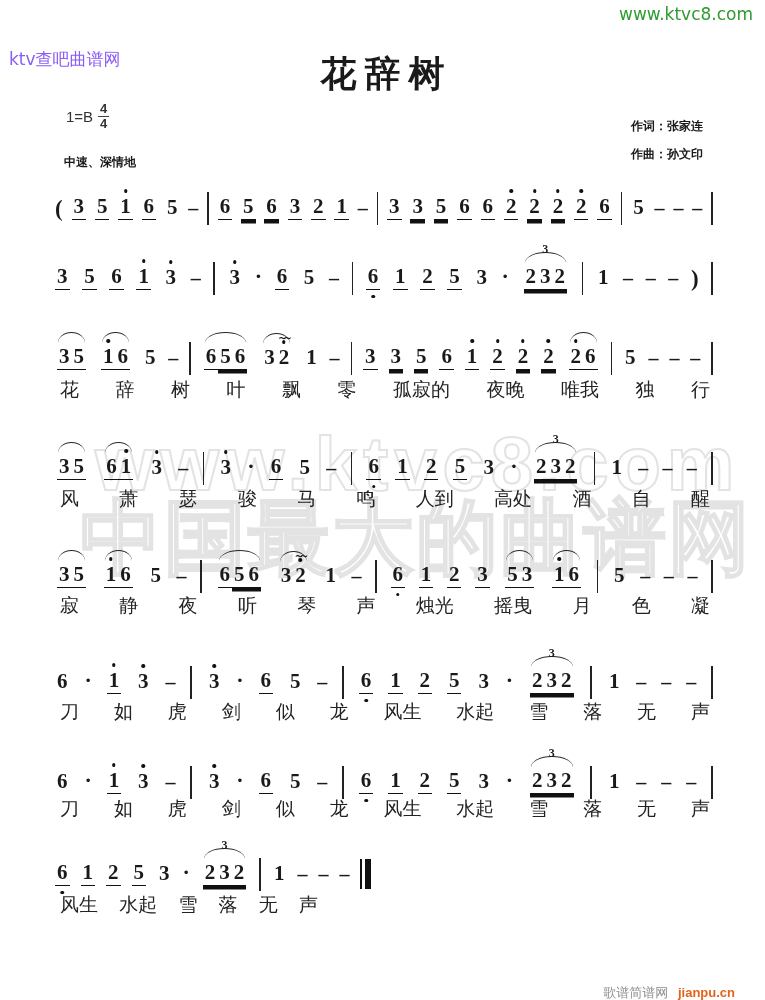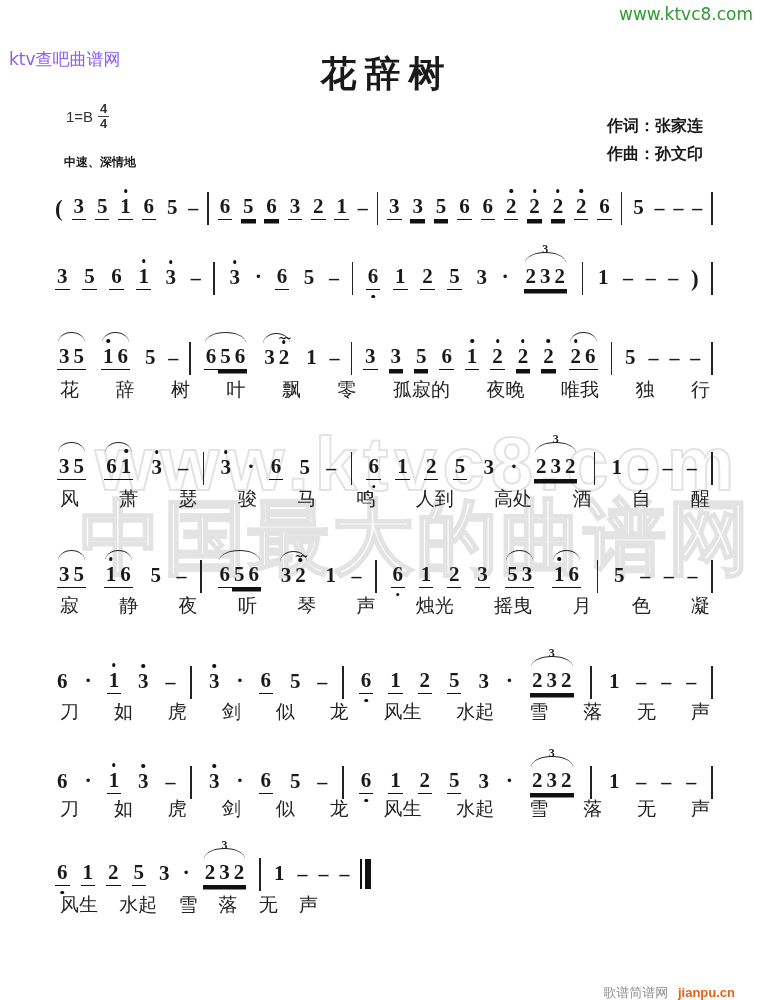--- a/index.html
+++ b/index.html
@@ -13,21 +13,21 @@
 
   
   .title{position:absolute;left:0;right:0;top:50px;text-align:center;
          font-size:36px;font-weight:bold;letter-spacing:8px;padding-left:8px;}
   .keysig{position:absolute;left:66px;top:102px;display:flex;align-items:center;
           font:15px "Liberation Sans","DejaVu Sans",sans-serif;color:#333;}
   .frac{display:inline-flex;flex-direction:column;align-items:center;margin-left:5px;
         font:bold 13px "Liberation Sans",sans-serif;line-height:1.1;}
   .frac .bot{border-top:1.2px solid #444;padding:0 2px;}
   .frac .top{padding:0 2px;}
-  .credits{position:absolute;right:62px;top:112px;font-size:16px;font-weight:600;line-height:28px;}
+  .credits{position:absolute;right:62px;top:112px;font-size:12px;font-weight:600;line-height:28px;}
   .tempo{position:absolute;left:64px;top:154px;font-size:12px;font-weight:bold;}
 
   
   .wm{position:absolute;white-space:nowrap;font-weight:bold;color:transparent;
       -webkit-text-stroke:2px #e3e3e3;z-index:0;user-select:none;}
   .wm1{left:95px;top:420px;font-size:76px;letter-spacing:6px;font-family:"Liberation Sans",sans-serif;}
   .wm2{left:80px;top:484px;font-size:82px;letter-spacing:2px;}
 
   
   .mrow{position:absolute;left:55px;width:658px;display:flex;align-items:flex-end;

